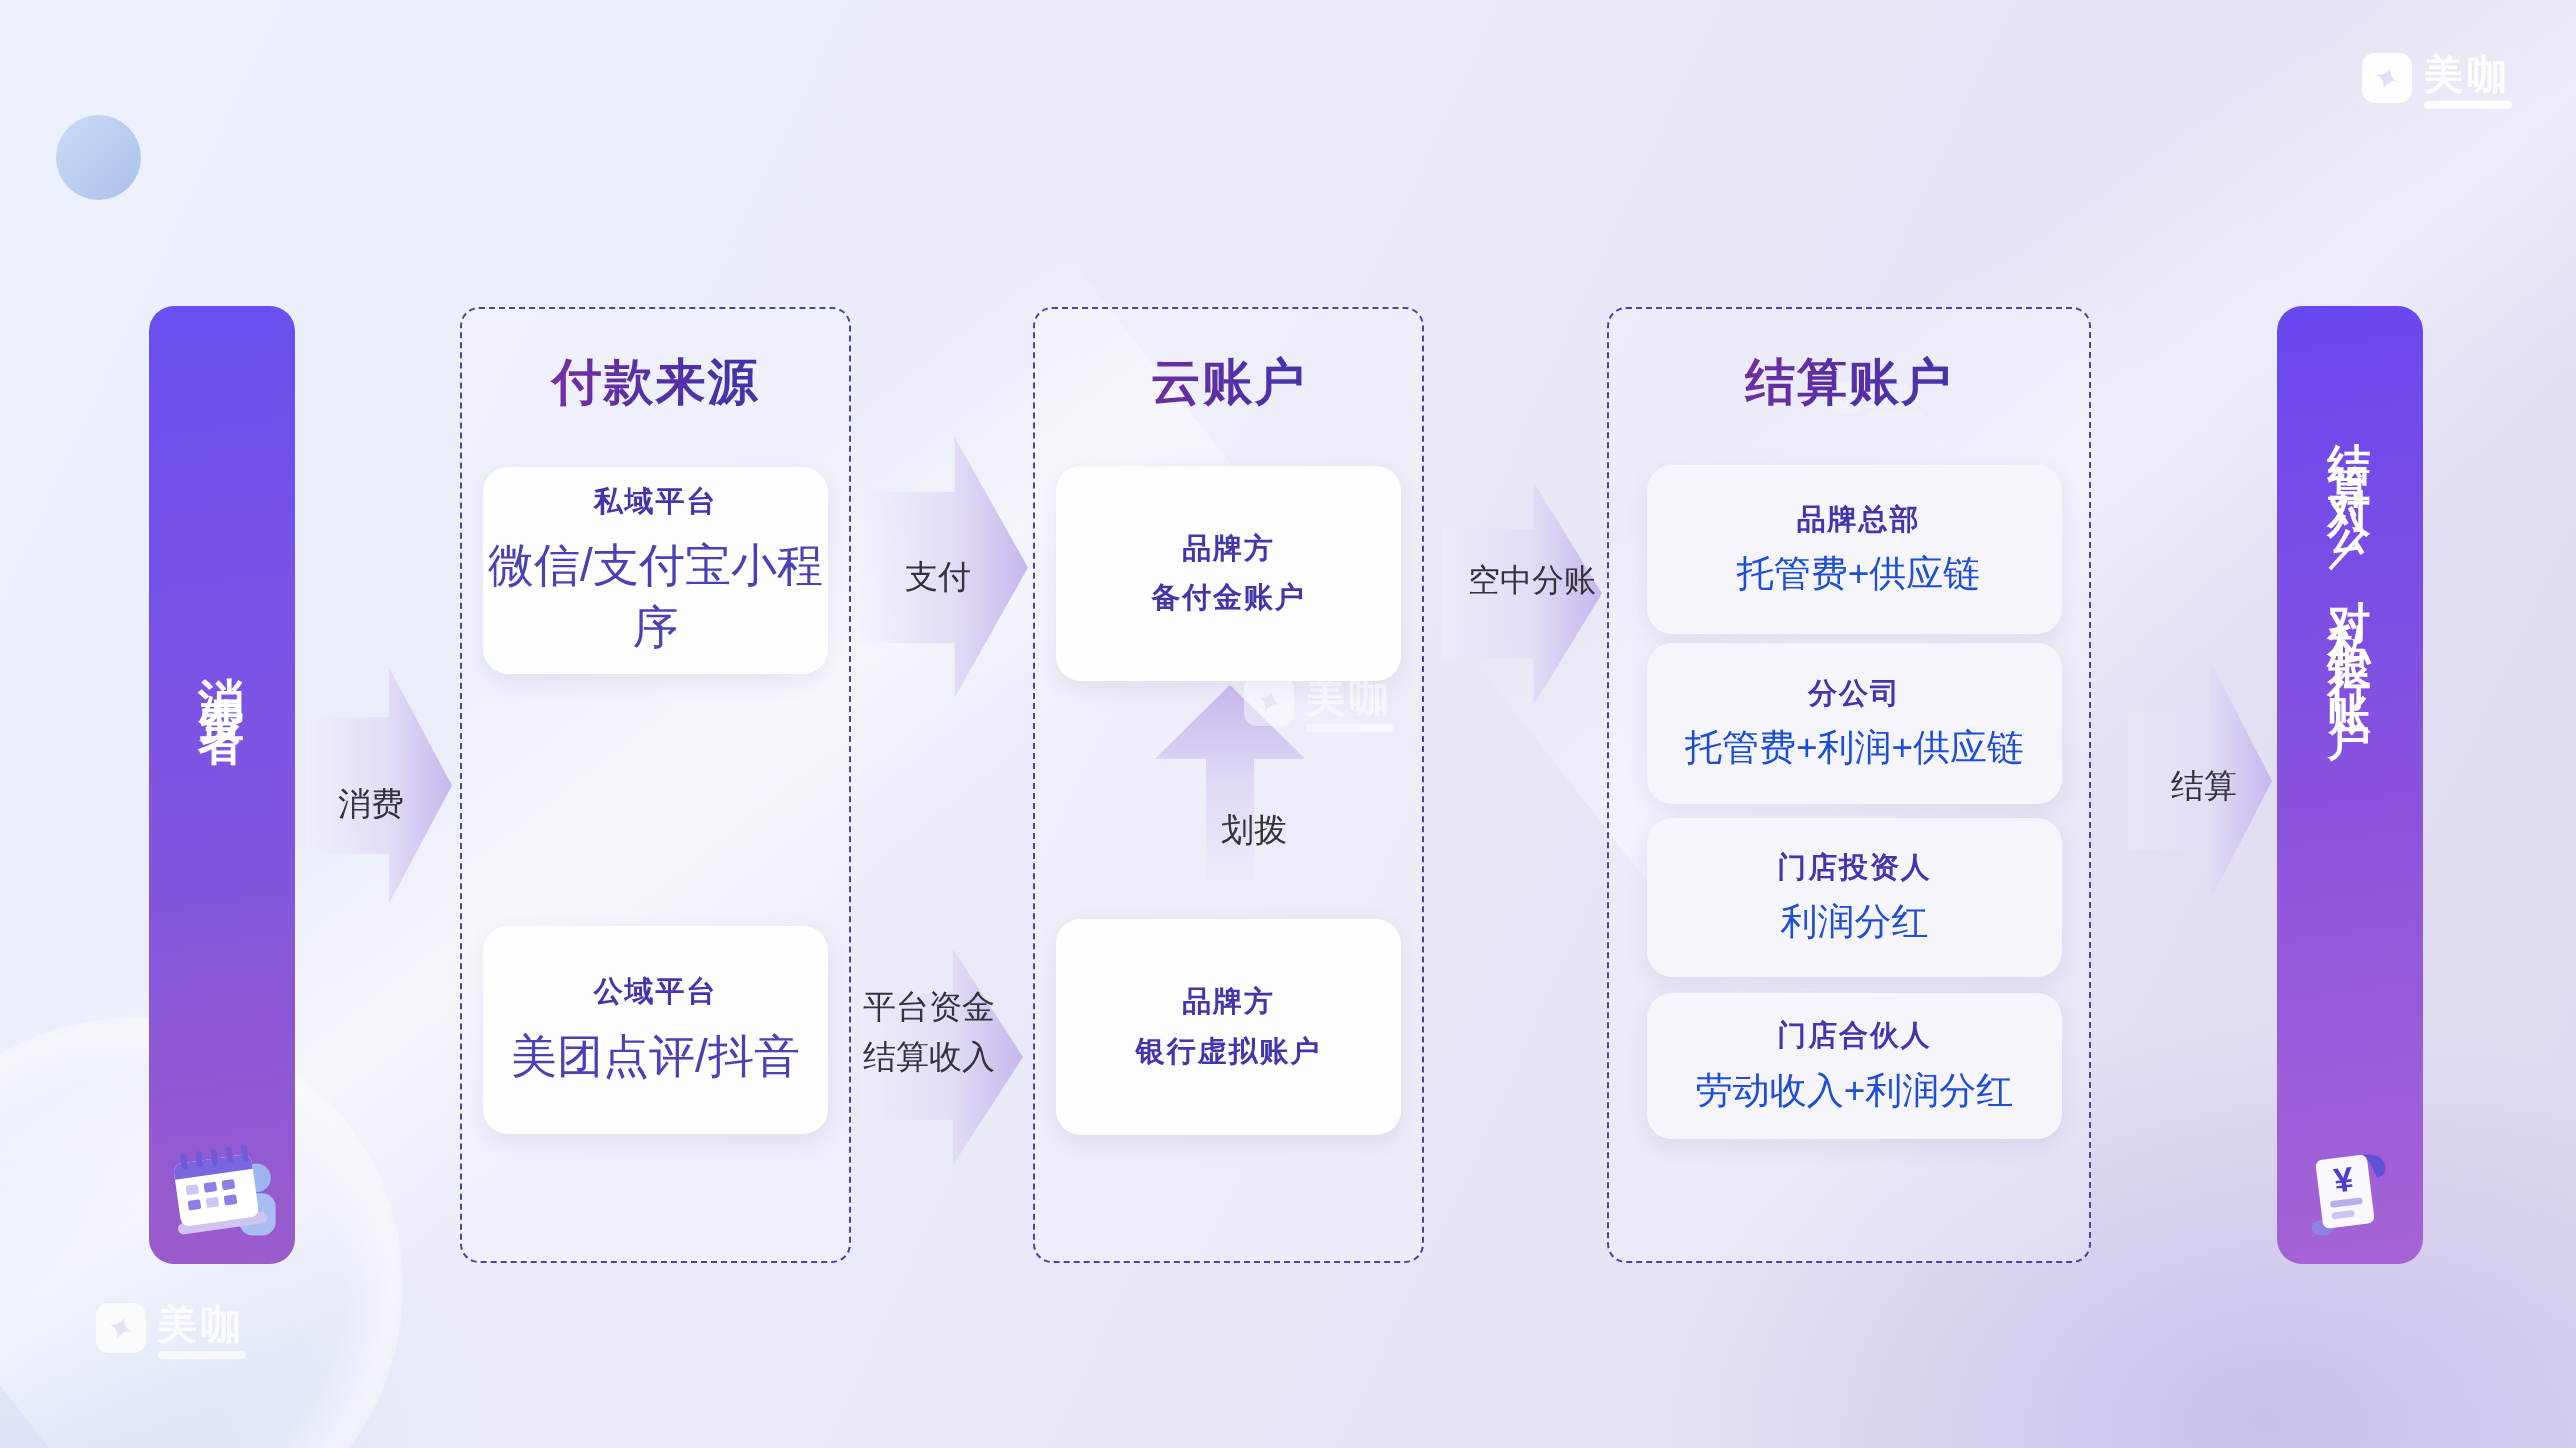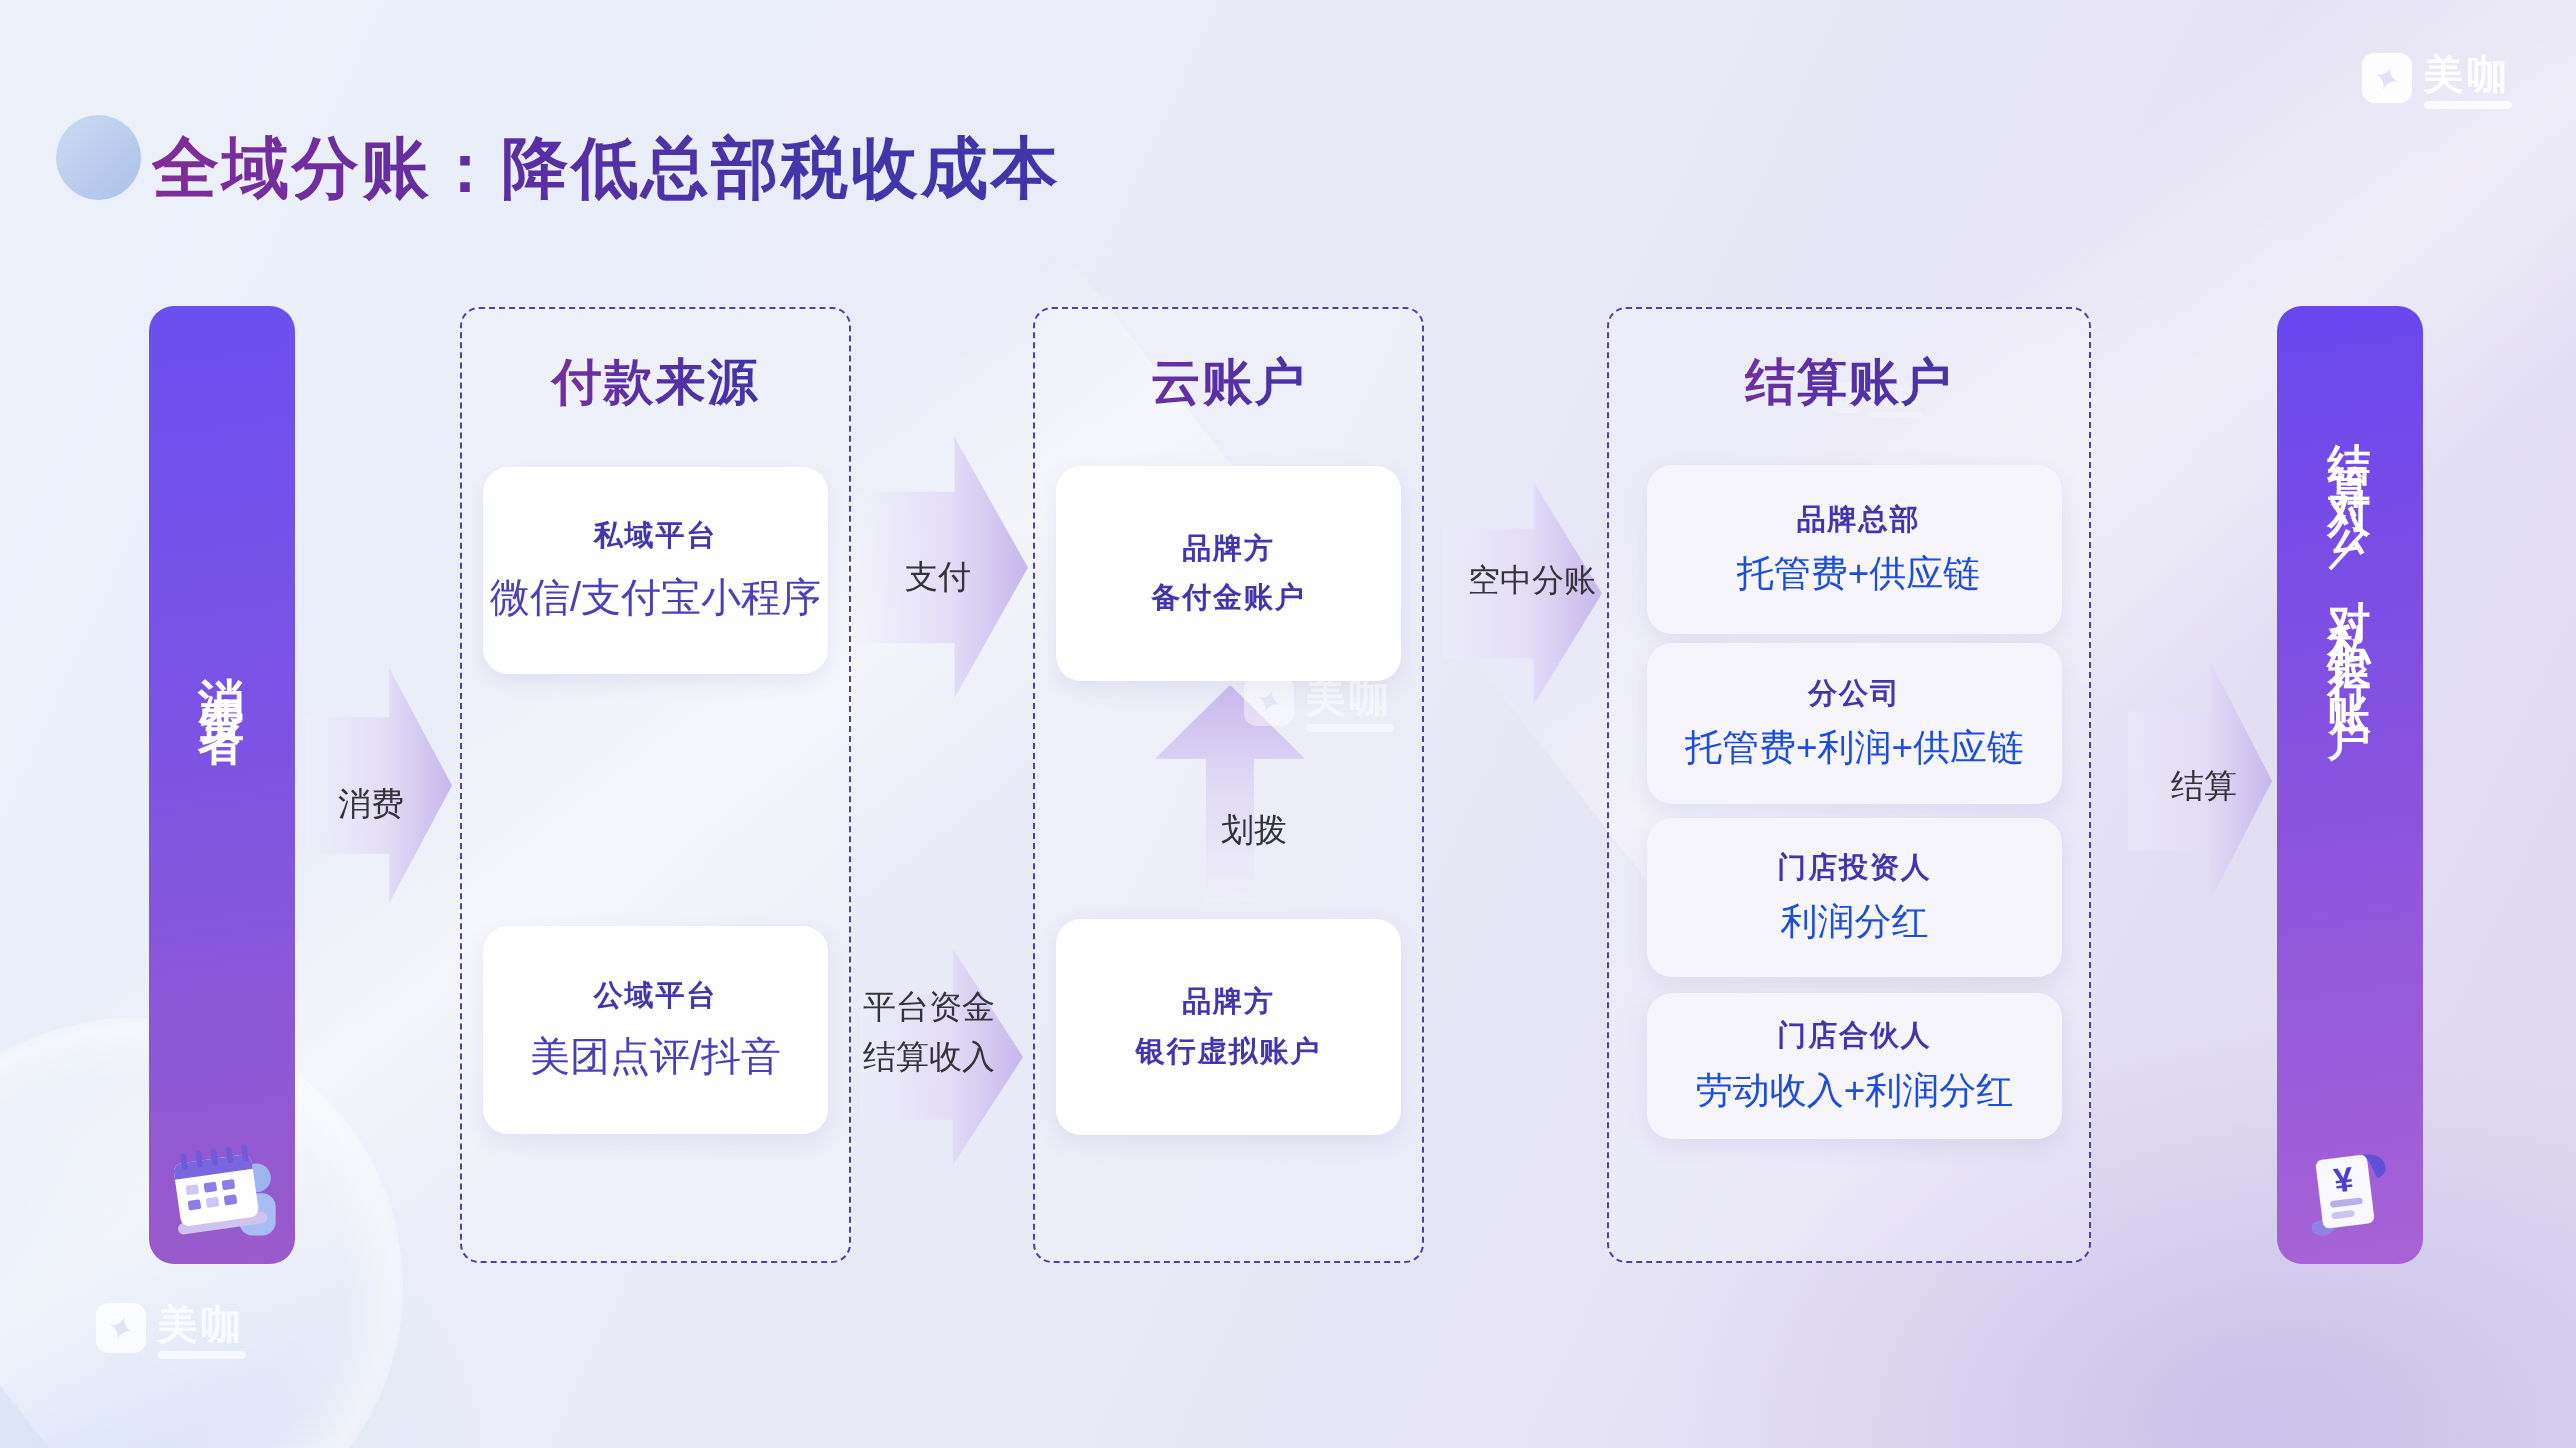--- a/index.html
+++ b/index.html
@@ -58,21 +58,21 @@
   .dbox-title { position:absolute; top:40px; left:0; right:0; text-align:center;
     font-size:50px; font-weight:800; letter-spacing:1.9px;
     background:linear-gradient(93deg,#8A2D9C 10%,#5A30A4 45%,#4034A8 80%);
     -webkit-background-clip:text; background-clip:text; color:transparent; }
 
   
   .card { position:absolute; left:21px; right:21px; border-radius:25px; background:#FEFEFF;
     box-shadow:0 7.7px 21px rgba(90,80,160,.10);
     display:flex; flex-direction:column; align-items:center; justify-content:center; gap:13.5px; text-align:center; }
   .card .t { font-size:29px; font-weight:800; color:#4335AE; letter-spacing:1.9px; }
-  .card .s { font-size:40px; font-weight:500; color:#4C40B6; }
+  .card .s { font-size:46px; font-weight:500; color:#4C40B6; }
   .dbox.b3 .card { left:38px; right:27px; background:#F6F5FC; gap:9.6px; }
   .dbox.b3 .card .s { color:#1d4ed8; font-size:37px; }
 
   
   .h-arrow { position:absolute;
     clip-path:polygon(0% 21%, 57% 21%, 57% 0%, 100% 50%, 57% 100%, 57% 79%, 0% 79%);
     background:linear-gradient(90deg, rgba(243,241,251,.35) 0%, #E3DDF6 55%, #C7B7EC 100%); }
   .up-arrow { position:absolute;
     clip-path:polygon(50% 0%, 100% 34%, 66% 34%, 66% 100%, 34% 100%, 34% 34%, 0% 34%);
     background:linear-gradient(0deg, rgba(243,241,251,.35) 0%, #E0D9F5 55%, #C7B7EC 100%); }
@@ -81,21 +81,20 @@
 </head>
 <body>
 
 <div class="stage">
 
   <div class="bg-streak streak1"></div>
   <div class="bg-streak streak2"></div>
   <div class="circle-bl"></div>
 
   <div class="title-circle"></div>
-  <h1 class="page-title">全域分账：降低总部税收成本</h1>
 
   <div class="logo logo-tr">
     <div class="ic">
         <span>✦</span>
       </div>
     <div class="tx">
       <div class="nm">美咖</div>
       <div class="sub"></div>
     </div>
   </div>

